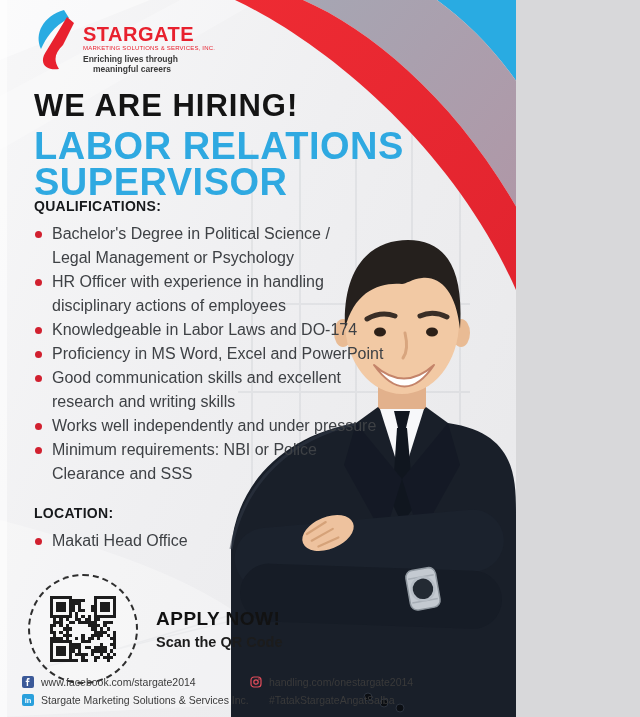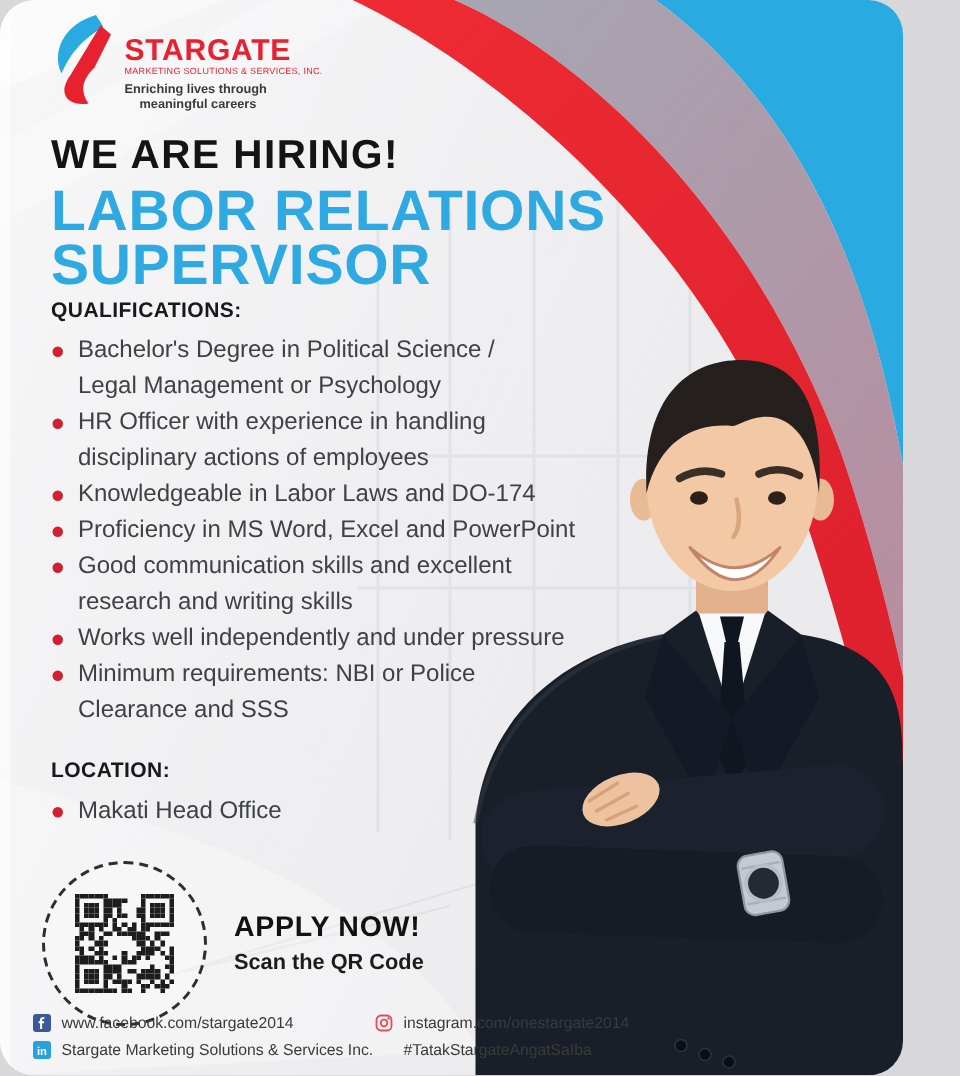--- a/index.html
+++ b/index.html
@@ -1,36 +1,36 @@
 <!DOCTYPE html>
 <html><head>
 <meta charset="utf-8">
 <style>
   html,body{margin:0;padding:0;background:#d8d8da;}
-  .poster{position:relative;width:602px;height:717px;overflow:hidden;
+  .poster{position:relative;width:516px;height:717px;overflow:hidden;
     font-family:"Liberation Sans",sans-serif;
-    background:linear-gradient(115deg,#f7f7f8 0%,#efeff1 45%,#e8e8ea 100%);border-radius:23px;}
+    background:linear-gradient(115deg,#f7f7f8 0%,#efeff1 45%,#e8e8ea 100%);}
   .layer{position:absolute;inset:0;}
   .edge-strip{position:absolute;left:0;top:0;width:7px;height:100%;background:rgba(255,255,255,.55);z-index:1;}
   svg{display:block;}
   .swoosh{z-index:1;}
   .man{position:absolute;right:0;bottom:0;width:300px;height:490px;z-index:2;}
   .content{position:absolute;inset:0;z-index:3;}
 
   
   .logo{position:absolute;left:30px;top:8px;display:flex;gap:7px;align-items:flex-start;}
   .logo-text{padding-top:16px;}
   .logo-name{font-size:20px;font-weight:bold;color:#e8212e;letter-spacing:.5px;line-height:1;}
   .logo-sub{font-size:6px;color:#e8212e;letter-spacing:.2px;margin-top:1px;}
   .logo-tag{font-size:8.5px;font-weight:bold;color:#3a3a3a;line-height:1.2;margin-top:3px;}
   .logo-tag .t2{padding-left:10px;display:block;}
 
   
   .hero{position:absolute;left:34px;top:88px;}
-  .kicker{font-size:27px;font-weight:bold;color:#141414;letter-spacing:1px;}
+  .kicker{font-size:31px;font-weight:bold;color:#141414;letter-spacing:1px;}
   .title{font-size:38px;font-weight:bold;color:#2fa9e1;letter-spacing:.5px;line-height:.95;margin-top:4px;}
 
   
   .section-h{font-size:14px;font-weight:bold;color:#17191c;letter-spacing:.3px;}
   .quals{position:absolute;left:34px;top:198px;width:400px;}
   .loc{position:absolute;left:34px;top:505px;width:300px;}
   ul.blist{list-style:none;margin:8px 0 0 0;padding:0;}
   ul.blist li{position:relative;padding-left:18px;font-size:16px;line-height:24px;color:#3e4145;}
   ul.blist .dot{position:absolute;left:1px;top:8.5px;width:7px;height:7px;border-radius:50%;background:#d1202f;}
   .wrap-keep{white-space:pre-line;}
@@ -451,21 +451,21 @@
       </div>
       <div class="f-col f-right">
         <div class="f-row">
           <span class="f-ic">
             <svg width="12" height="12" viewBox="0 0 12 12">
                 <rect x="1" y="1" width="10" height="10" rx="3" fill="none" stroke="#e34d5b" stroke-width="1.2"></rect>
                 <circle cx="6" cy="6" r="2.2" fill="none" stroke="#e34d5b" stroke-width="1.2"></circle>
                 <circle cx="9" cy="3" r=".8" fill="#e34d5b"></circle>
               </svg>
           </span>
-          <span>instagram.com/onestargate2014</span>
+          <span>handling.com/onestargate2014</span>
         </div>
         <div class="f-row">
           <span class="f-ic empty"></span>
           <span>#TatakStargateAngatSaIba</span>
         </div>
       </div>
     </div>
 
   </div>
 </div>

